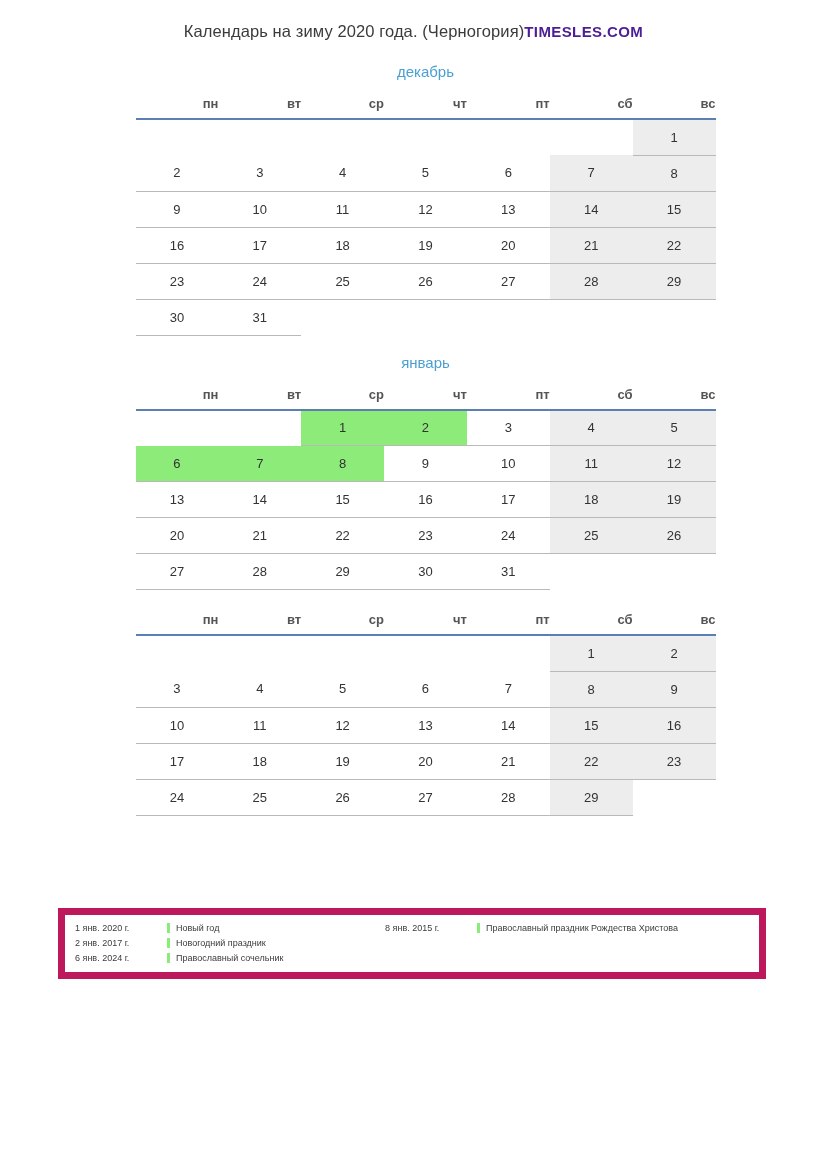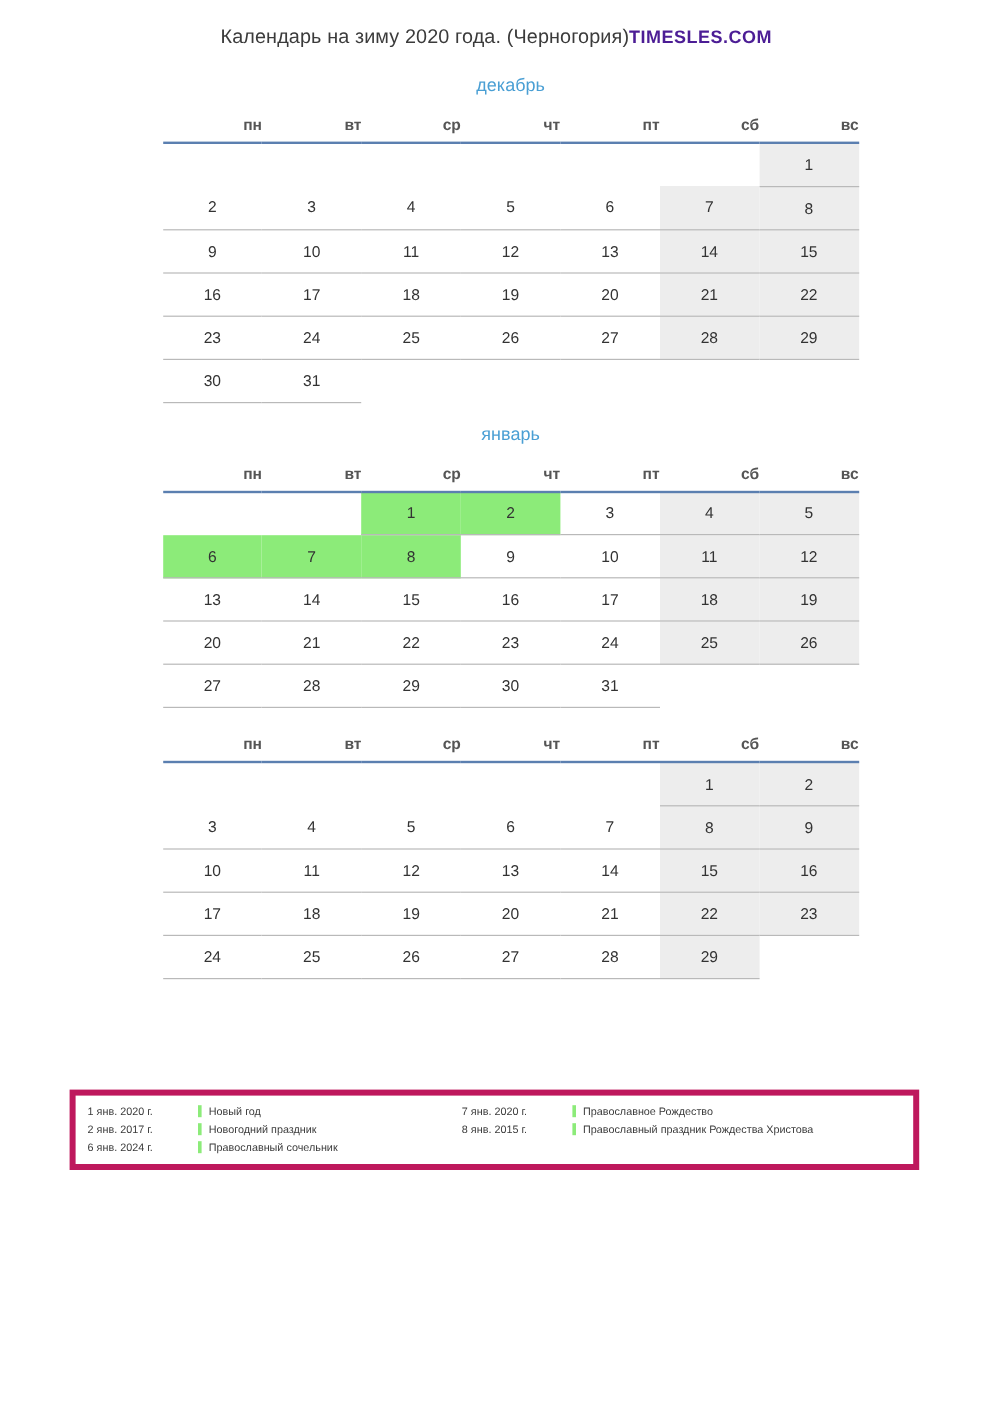--- a/index.html
+++ b/index.html
@@ -75,21 +75,21 @@
   table.cal td.holiday {
     background: #8ceb79;
   }
 
   
   .legend {
     position: absolute;
     left: 58px;
     top: 908px;
     width: 708px;
-    border: 5px solid #be185d;
+    border: 7px solid #be185d;
     padding: 7px 10px 8px 10px;
     display: flex;
   }
   .legend-col {
     display: flex;
     flex-direction: column;
     gap: 3px;
   }
   .legend-col.left { width: 46%; }
   .legend-col.right { width: 54%; }
@@ -337,25 +337,20 @@
           <span class="legend-text">Новогодний праздник</span>
         </div>
         <div class="legend-row">
           <span class="legend-date">6 янв. 2024 г.</span>
           <span class="legend-bar"></span>
           <span class="legend-text">Православный сочельник</span>
         </div>
       </div>
     <div class="legend-col right">
         <div class="legend-row">
-          <span class="legend-date">7 янв. 2020 г.</span>
-          <span class="legend-bar"></span>
-          <span class="legend-text">Православное Рождество</span>
-        </div>
-        <div class="legend-row">
           <span class="legend-date">8 янв. 2015 г.</span>
           <span class="legend-bar"></span>
           <span class="legend-text">Православный праздник Рождества Христова</span>
         </div>
       </div>
   </div>
 
 </div>
 
 </body></html>

